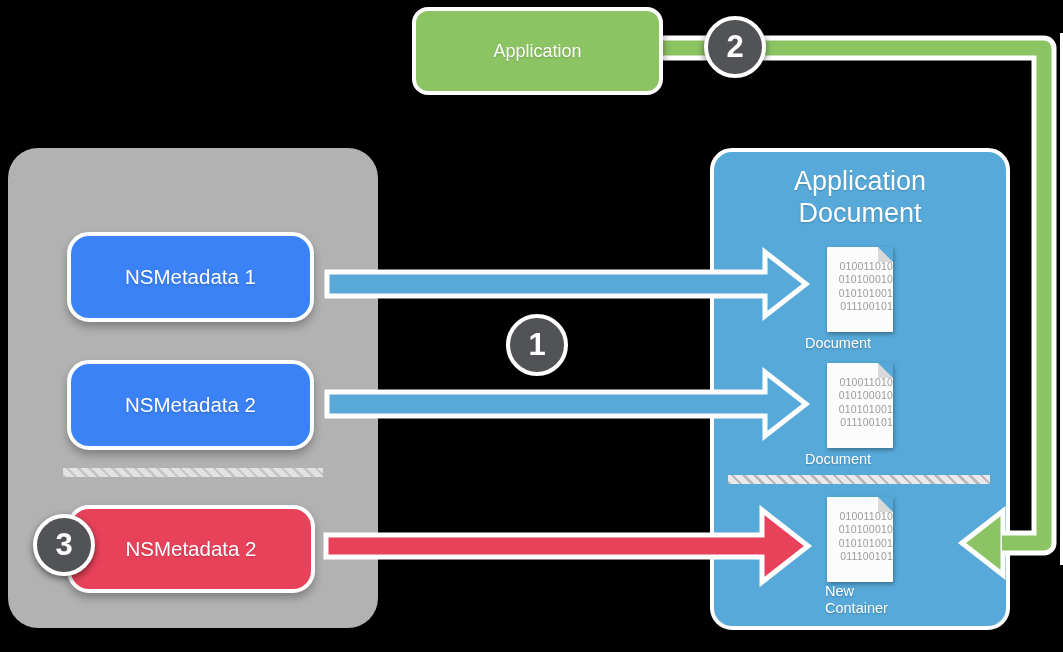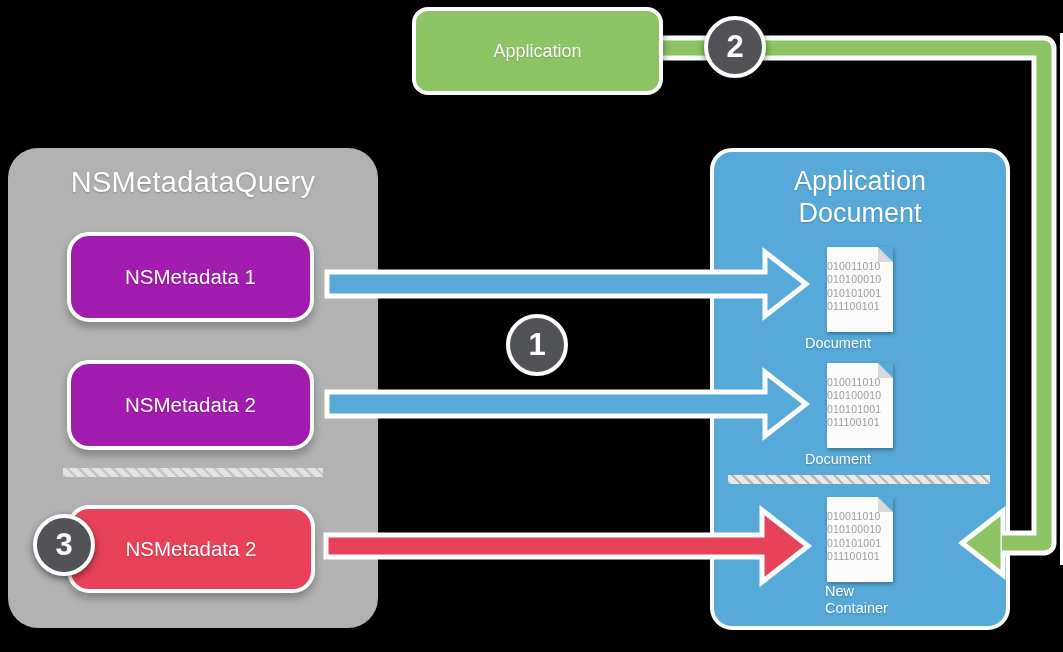--- a/index.html
+++ b/index.html
@@ -28,21 +28,21 @@
     text-shadow:0 1px 2px rgba(0,0,0,.25);
   }
   .meta-box{
     position:absolute;left:59px;width:247px;height:90px;
     border:4px solid #fff;border-radius:22px;box-sizing:border-box;
     display:flex;align-items:center;justify-content:center;
     color:#fff;font-size:20.5px;
     box-shadow:0 5px 8px rgba(0,0,0,.28);
     text-shadow:0 1px 2px rgba(0,0,0,.2);
   }
-  .meta-blue{background:#a21caf;text-align:center;}
+  .meta-blue{background:#3b82f6;text-align:center;}
   .meta-1{top:84px;}
   .meta-2{top:212px;}
   .meta-red{top:357px;height:88px;width:248px;background:#e8425a;}
   
   .hatch{
     position:absolute;height:9px;
     background:repeating-linear-gradient(45deg,#b9b9b9 0 2.5px,#e9e9e9 2.5px 8px);
   }
   .hatch-panel{left:55px;top:320px;width:260px;
     background:repeating-linear-gradient(45deg,#c6c6c6 0 2.5px,#e2e2e2 2.5px 8px);}
@@ -65,21 +65,21 @@
     background:#fcfcfc;border-radius:1px;
     box-shadow:1px 2px 4px rgba(0,0,0,.35);
   }
   .doc::after{ 
     content:"";position:absolute;top:0;right:0;
     border-style:solid;border-width:0 15px 15px 0;
     border-color:#57a9d9 #57a9d9 #d9d9d9 transparent;
   }
   .doc-1{top:95px;} .doc-2{top:211px;} .doc-3{top:345px;}
   .binary{
-    margin-top:13px;text-align:left;
+    margin-top:13px;text-align:right;
     font-size:10.5px;line-height:1.27;color:#9b9b9b;letter-spacing:.2px;
   }
   .binary span{display:block;}
   .doc-caption{
     position:absolute;left:91px;width:110px;text-align:left;
     color:#fff;font-size:14.5px;line-height:1.15;
     text-shadow:0 1px 2px rgba(0,0,0,.25);
   }
   .cap-1{top:183px;} .cap-2{top:299px;}
   .cap-3{top:431px;left:111px;width:70px;}
@@ -101,21 +101,20 @@
     position:absolute;left:1060px;top:33px;width:3px;height:532px;
     background:#fff;z-index:5;
   }
 </style>
 </head>
 <body>
 
 <div class="canvas">
 
   <div class="query-panel">
-    <div class="query-title">NSMetadataQuery</div>
     <div class="meta-box meta-blue meta-1">
       <span>NSMetadata 1</span>
     </div>
     <div class="meta-box meta-blue meta-2">
       <span>NSMetadata 2</span>
     </div>
     <div class="hatch hatch-panel"></div>
     <div class="meta-box meta-red">
       <span>NSMetadata 2</span>
     </div>

